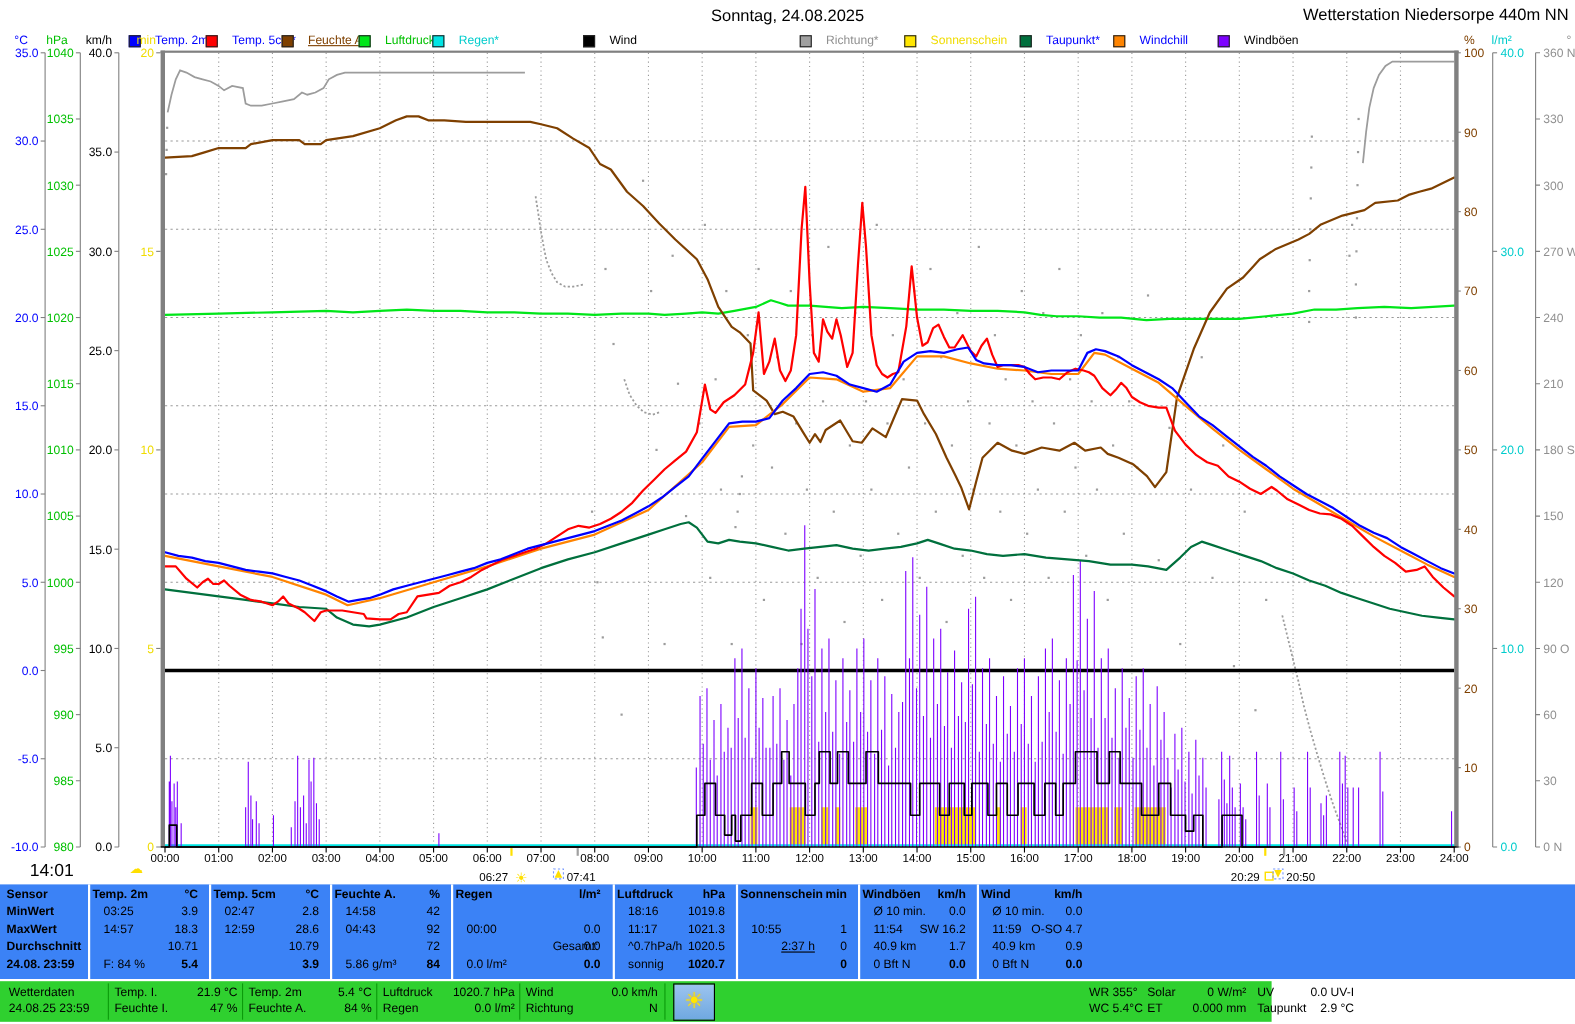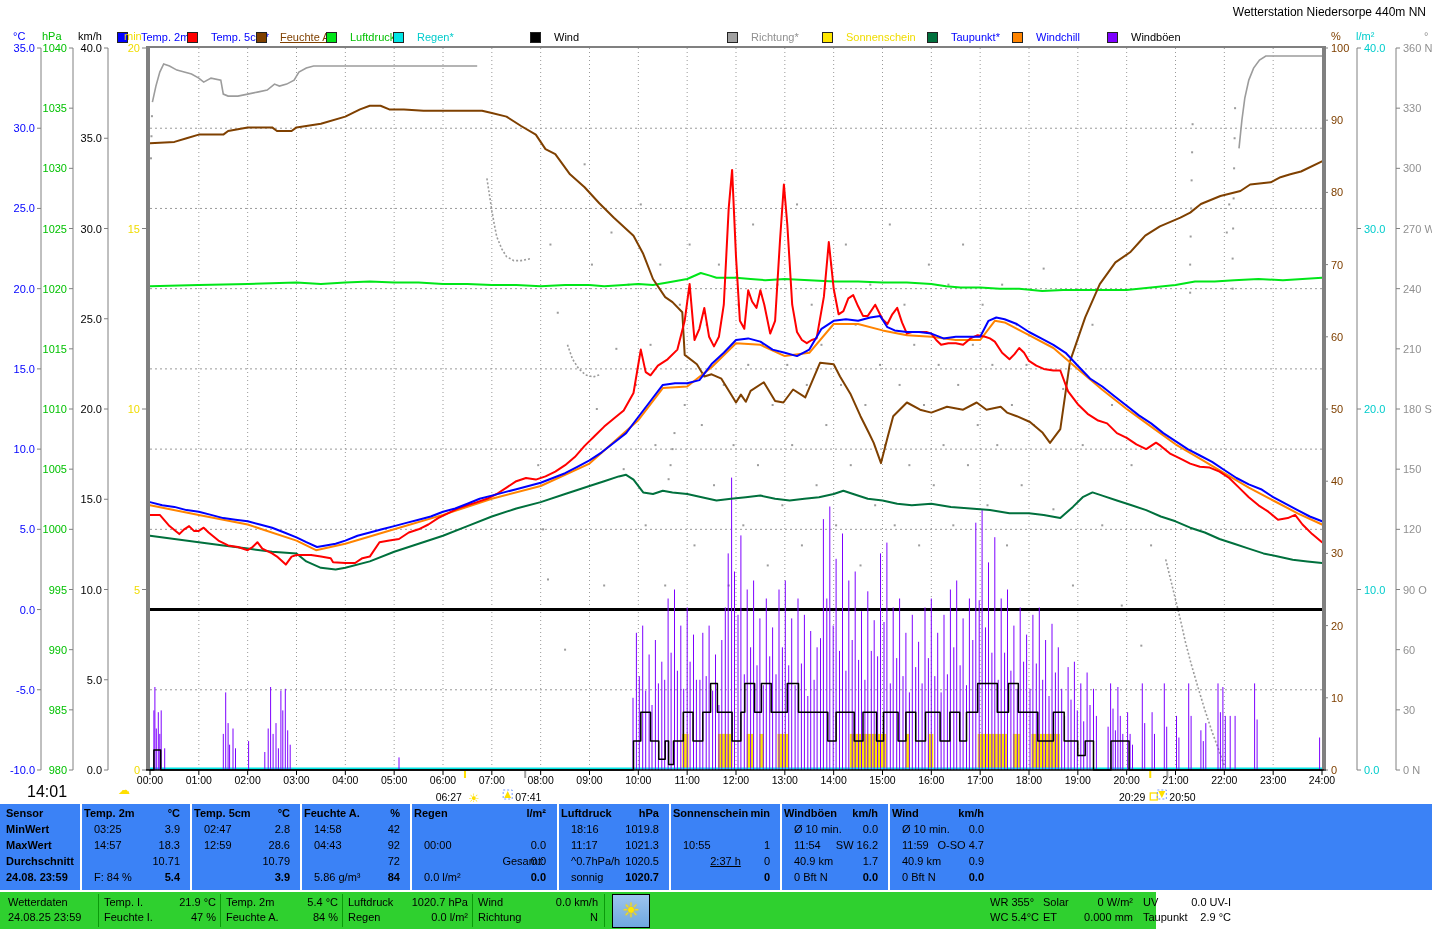--- a/index.html
+++ b/index.html
@@ -1,20 +1,20 @@
 <!DOCTYPE html>
 <html><head>
 <meta charset="utf-8">
 <style>
   html,body{margin:0;padding:0;background:#fff;}
   #screen{position:relative;width:1432px;height:931px;background:#fff;overflow:hidden;
           font-family:"Liberation Sans","DejaVu Sans",sans-serif;-webkit-font-smoothing:none;}
   .abs{position:absolute;}
   #page-title{top:6px;left:0;width:1432px;text-align:center;font-size:15px;color:#000;}
-  #station-name{top:5px;right:6px;font-size:12px;color:#000;}
+  #station-name{top:5px;right:6px;font-size:15px;color:#000;}
   #legend{top:31px;left:0;width:1432px;height:16px;}
   .lg-item{position:absolute;top:0;height:14px;font-size:11px;white-space:nowrap;}
   .lg-sw{position:absolute;top:1px;width:9px;height:9px;border:1px solid #222;}
   .lg-tx{position:absolute;left:24px;top:0;}
   #note-1401{top:783px;left:27px;font-size:16px;color:#000;}
   #note-icon{top:784px;left:118px;width:16px;height:12px;color:#ffdf00;font-size:12px;line-height:12px;}
   #plot-svg{top:0;left:0;}
   #stats-table{top:804px;left:0;width:1432px;height:86px;font-size:11px;color:#000;}
   .tbl-sep{position:absolute;top:0;width:2px;height:86px;background:#fff;}
   .tcell{position:absolute;white-space:nowrap;}
@@ -23,20 +23,21 @@
   .sb-sep{position:absolute;top:2px;width:1px;height:33px;background:#0b9a0b;}
   #sb-icon{position:absolute;left:612px;top:2px;width:36px;height:32px;border:1px solid #000;
            background:linear-gradient(#9cc4ef,#6fa8e0);text-align:center;}
   #sb-icon span{color:#ffe600;font-size:20px;line-height:30px;text-shadow:0 0 2px #ffb400;}
   #bottom-strip{top:929px;left:0;width:1432px;height:2px;background:#fff;}
 </style>
 </head>
 <body>
 
 <div id="screen">
+  <div id="page-title" class="abs">Sonntag, 24.08.2025</div>
   <div id="station-name" class="abs">Wetterstation Niedersorpe 440m NN</div>
   <div id="legend" class="abs">
       <div class="lg-item" style="left: 117px;">
         <span class="lg-sw" style="background: rgb(0, 0, 255);"></span>
         <span class="lg-tx" style="color: rgb(0, 0, 255);">Temp. 2m*</span>
       </div>
       <div class="lg-item" style="left: 187px;">
         <span class="lg-sw" style="background: rgb(255, 0, 0);"></span>
         <span class="lg-tx" style="color: rgb(0, 0, 255);">Temp. 5cm*</span>
       </div>

